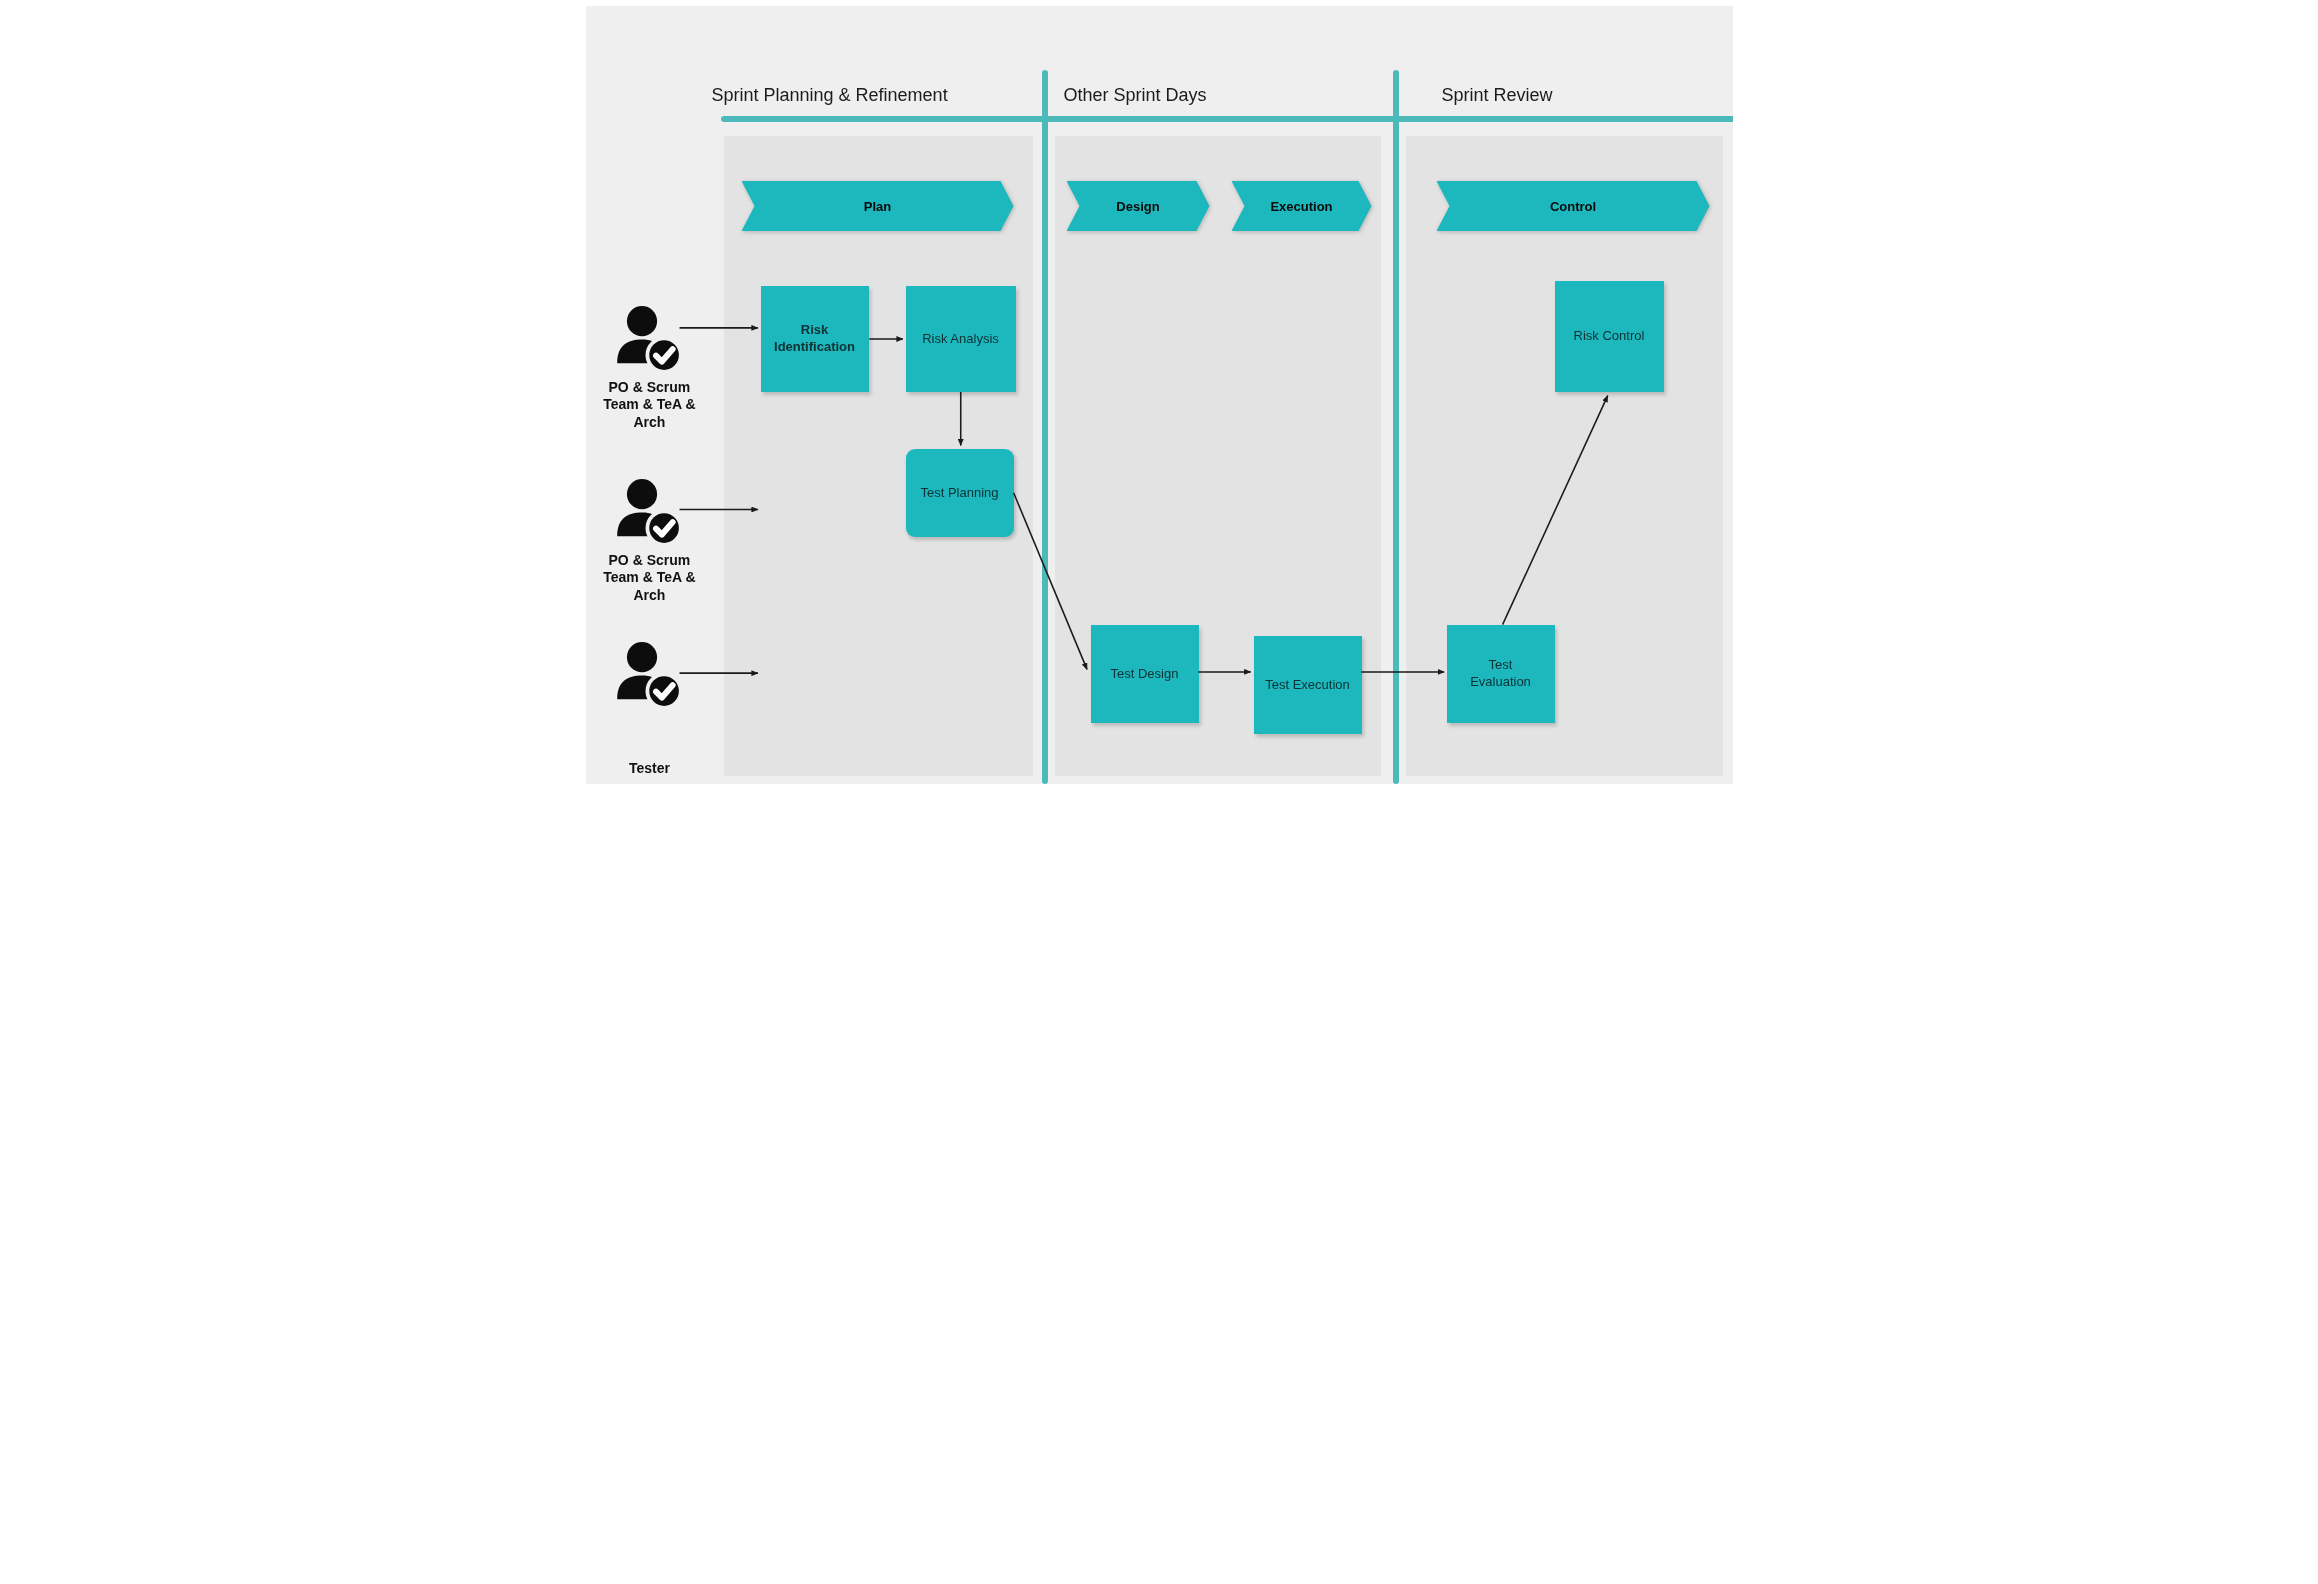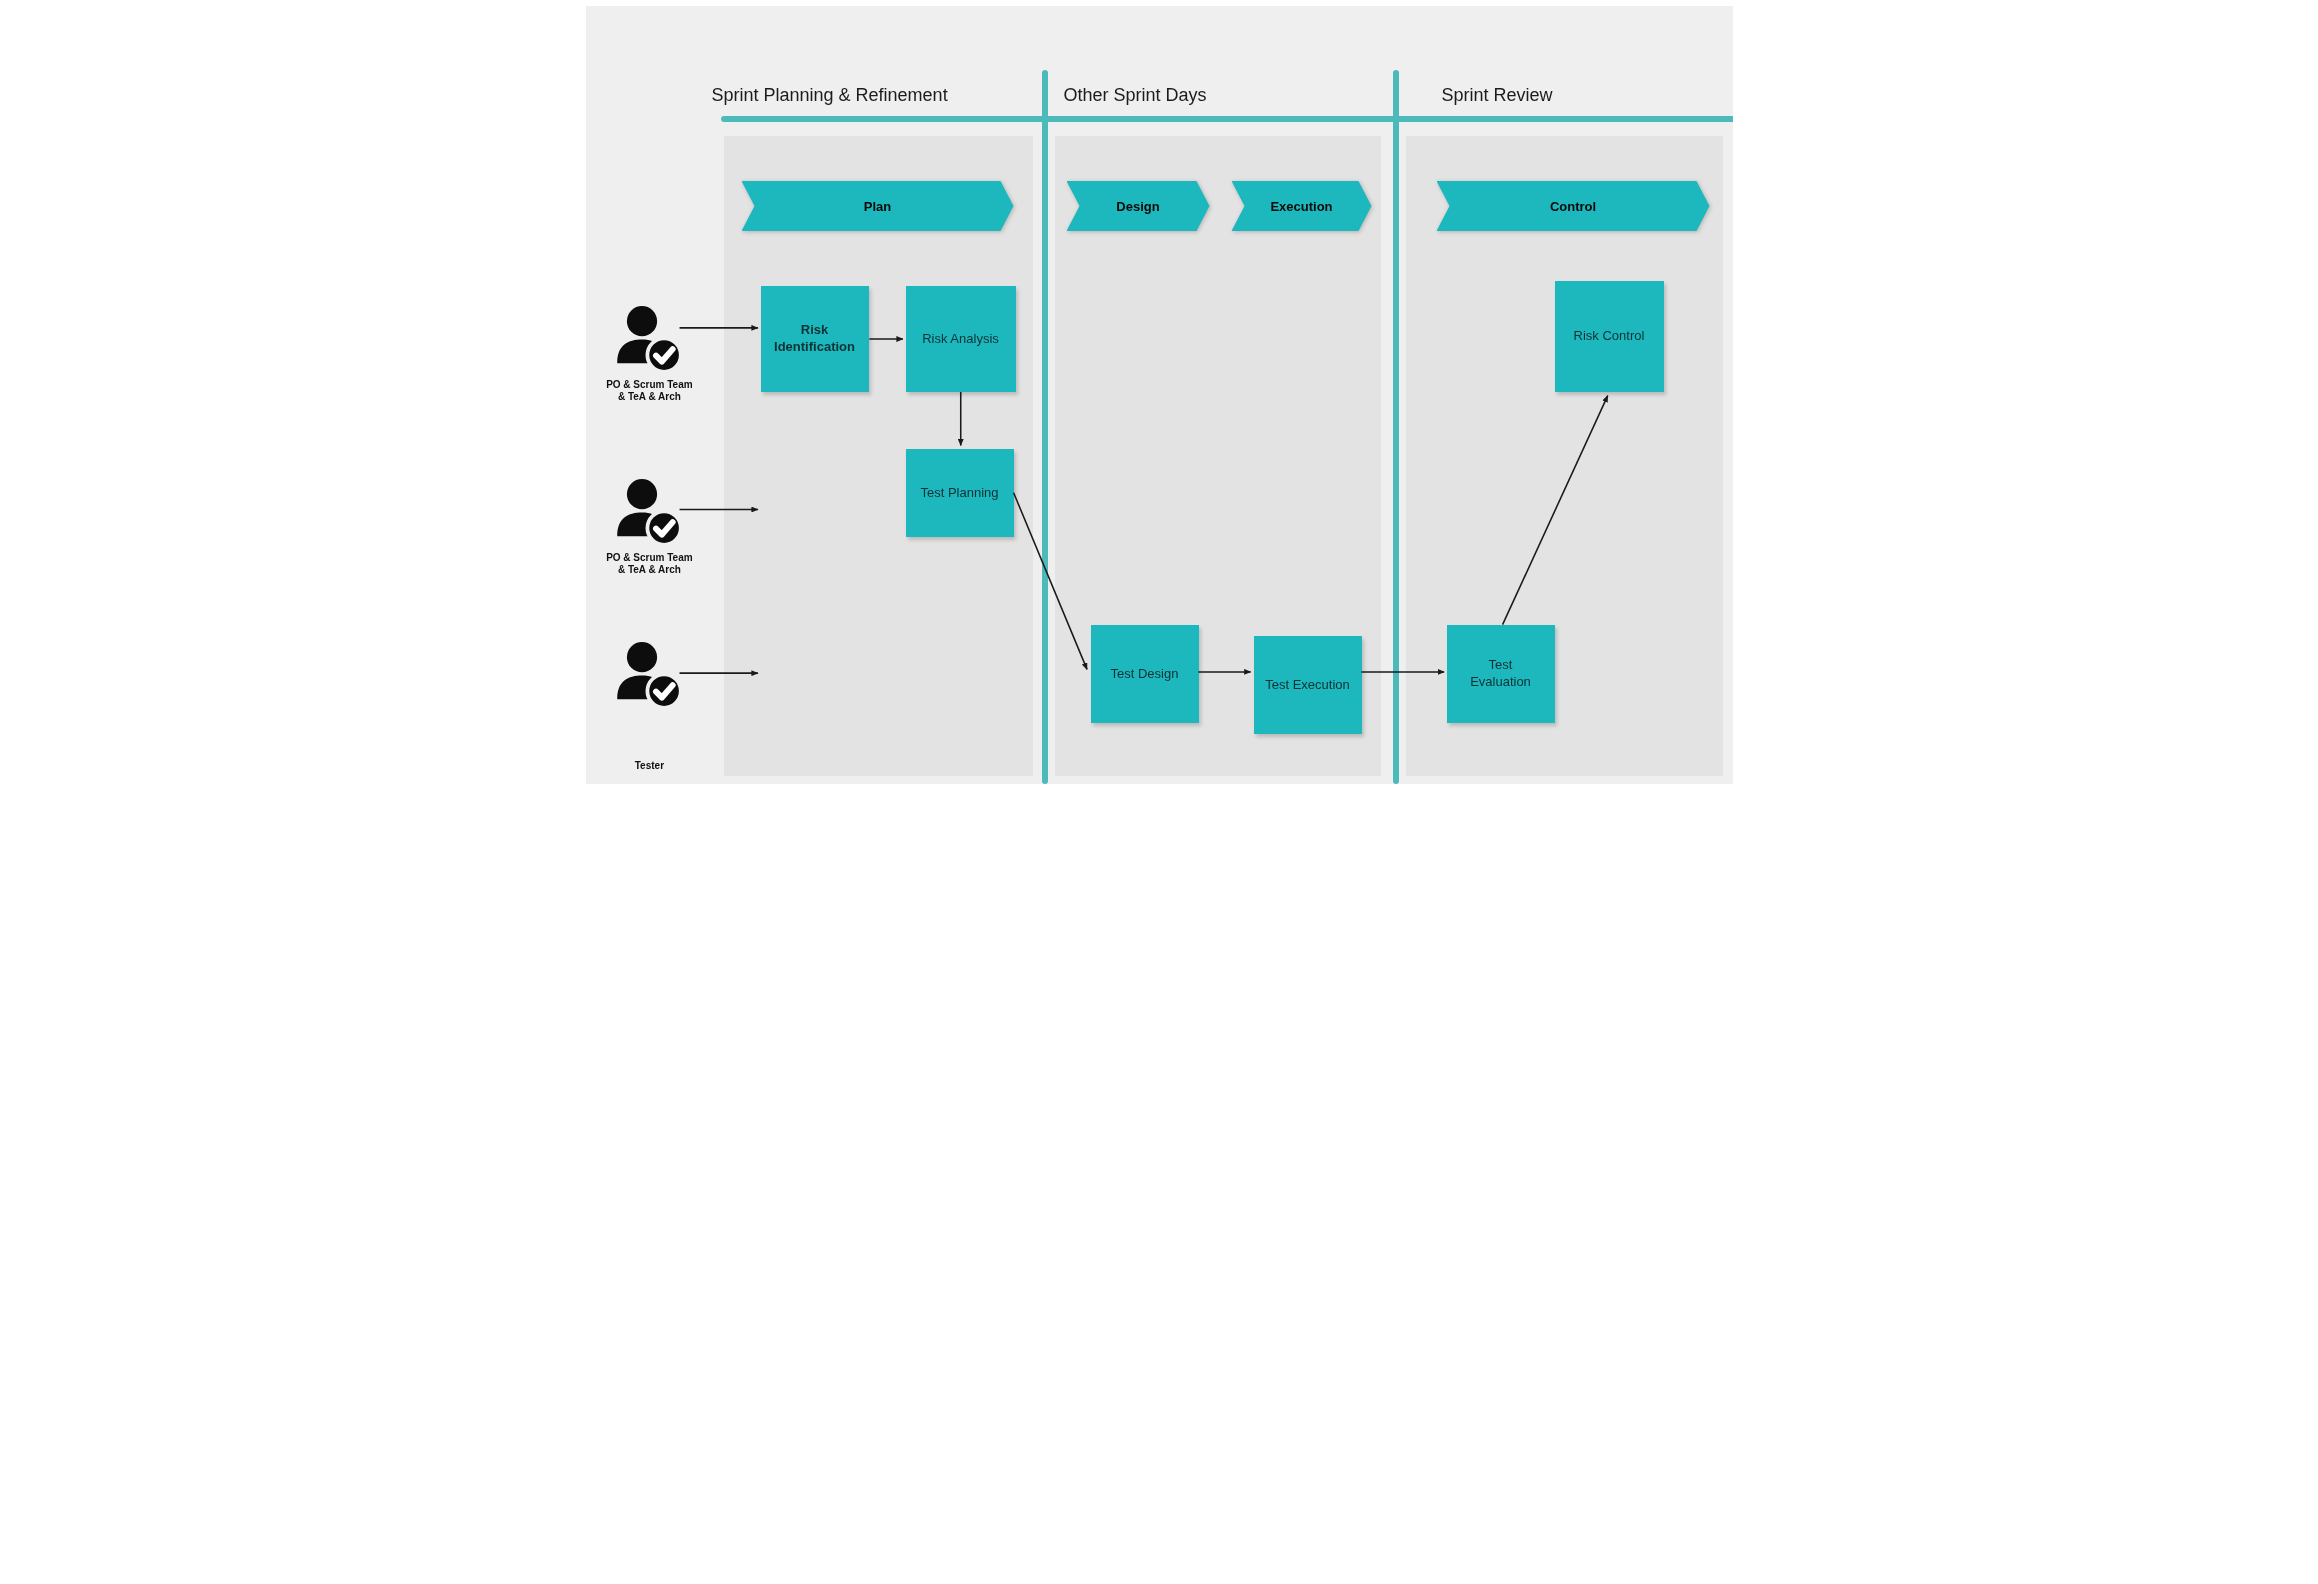--- a/index.html
+++ b/index.html
@@ -81,38 +81,38 @@
     background:var(--accent-teal);
     box-shadow:1.9px 2.5px 3.7px rgba(0,0,0,0.18);
     display:flex;align-items:center;justify-content:center;
     text-align:center;
     font-size:13px;line-height:1.3;
     color:var(--node-text);
     padding:0 5px;
   }
   #node-risk-identification{left:181px;top:286px;width:108px;height:106px;padding:0 16px;font-weight:bold;}
   #node-risk-analysis{left:326px;top:286px;width:110px;height:106px;}
-  #node-test-planning{left:326px;top:449px;width:108px;height:88px;}
+  #node-test-planning{left:326px;top:449px;width:108px;height:88px;border-radius:9px;}
   #node-test-design{left:511px;top:625px;width:108px;height:98px;}
   #node-test-execution{left:674px;top:625px;width:108px;height:98px;margin-top:11px;}
   #node-test-evaluation{left:867px;top:625px;width:108px;height:98px;padding:0 21px;}
   #node-risk-control{left:975px;top:281px;width:109px;height:111px;}
   
   .actor{
     position:absolute;left:22.4px;width:95px;
     display:flex;flex-direction:column;align-items:center;
   }
   #actor-1{top:305px;}
   #actor-2{top:478px;}
   #actor-3{top:641px;gap:45px;}
   .actor svg{width:70px;height:70px;display:block;}
   .actor-label{
     margin-top:3.7px;
     text-align:center;
-    font-size:10px;font-weight:bold;line-height:1.25;
+    font-size:14px;font-weight:bold;line-height:1.25;
     color:#111111;
   }
   
   #connector-layer{
     position:absolute;left:0;top:0;width:1159px;height:792px;
     pointer-events:none;
   }
   #connector-layer line{
     stroke:var(--arrow);stroke-width:2.5px;
   }

